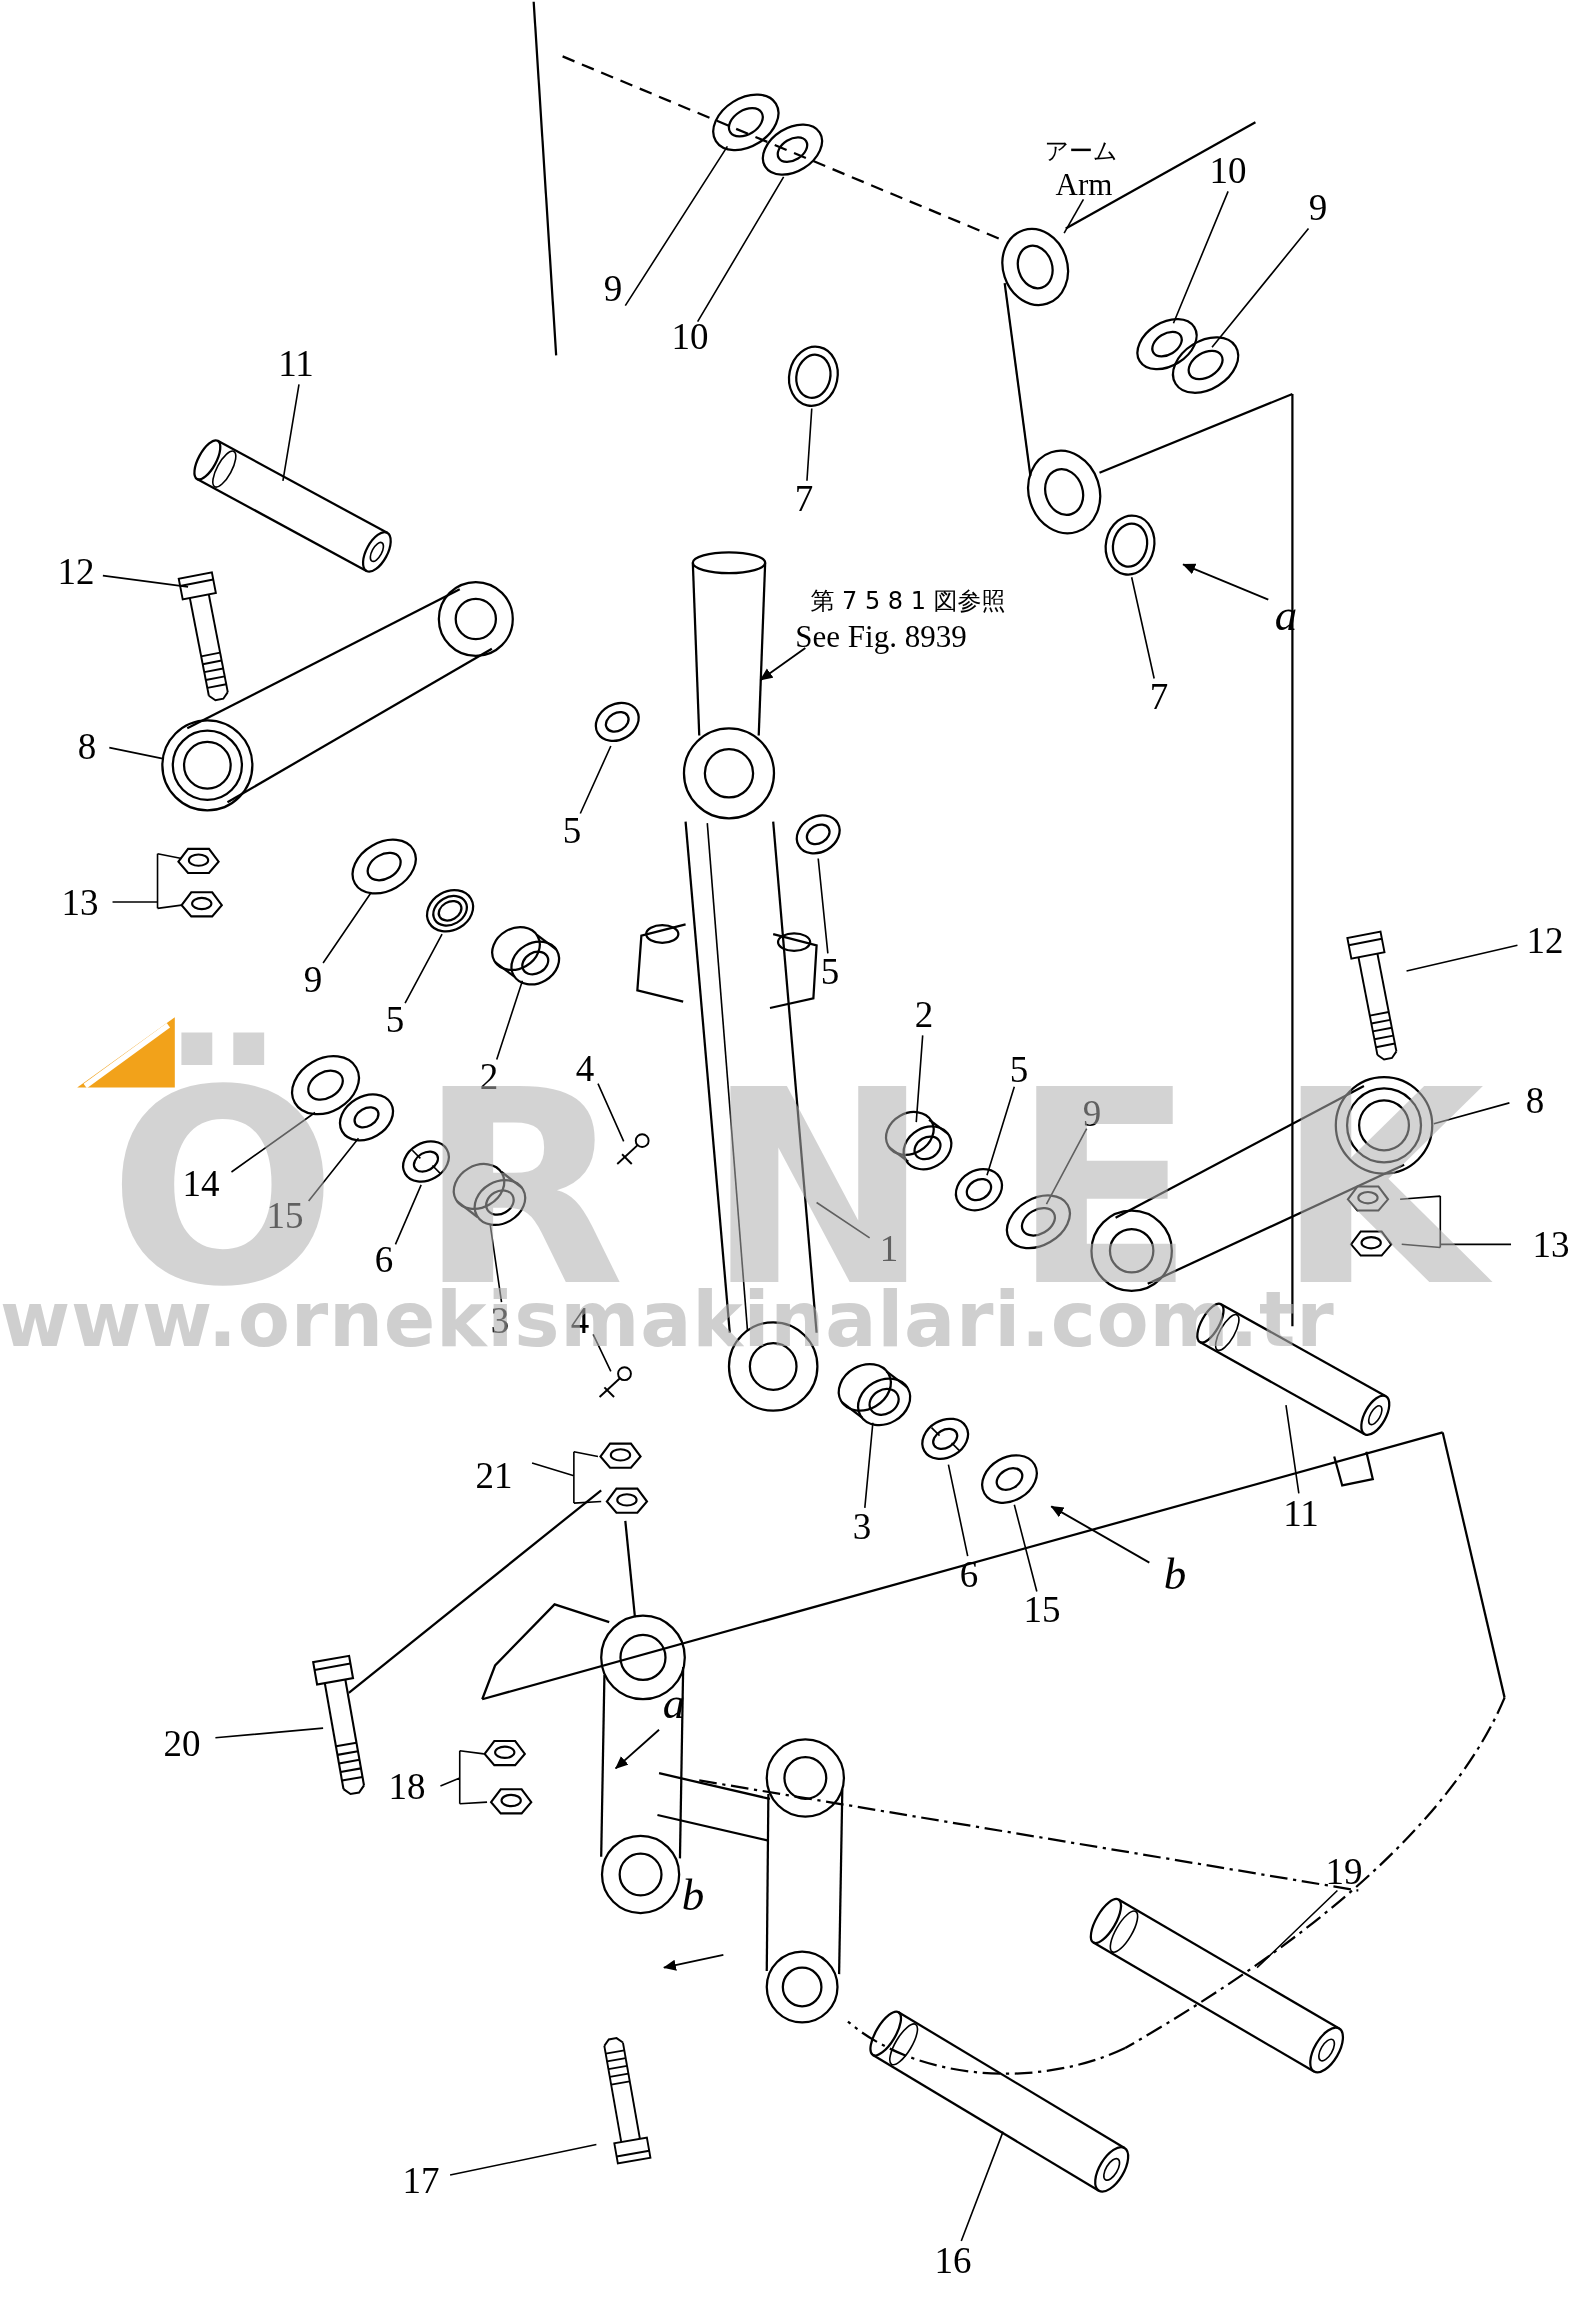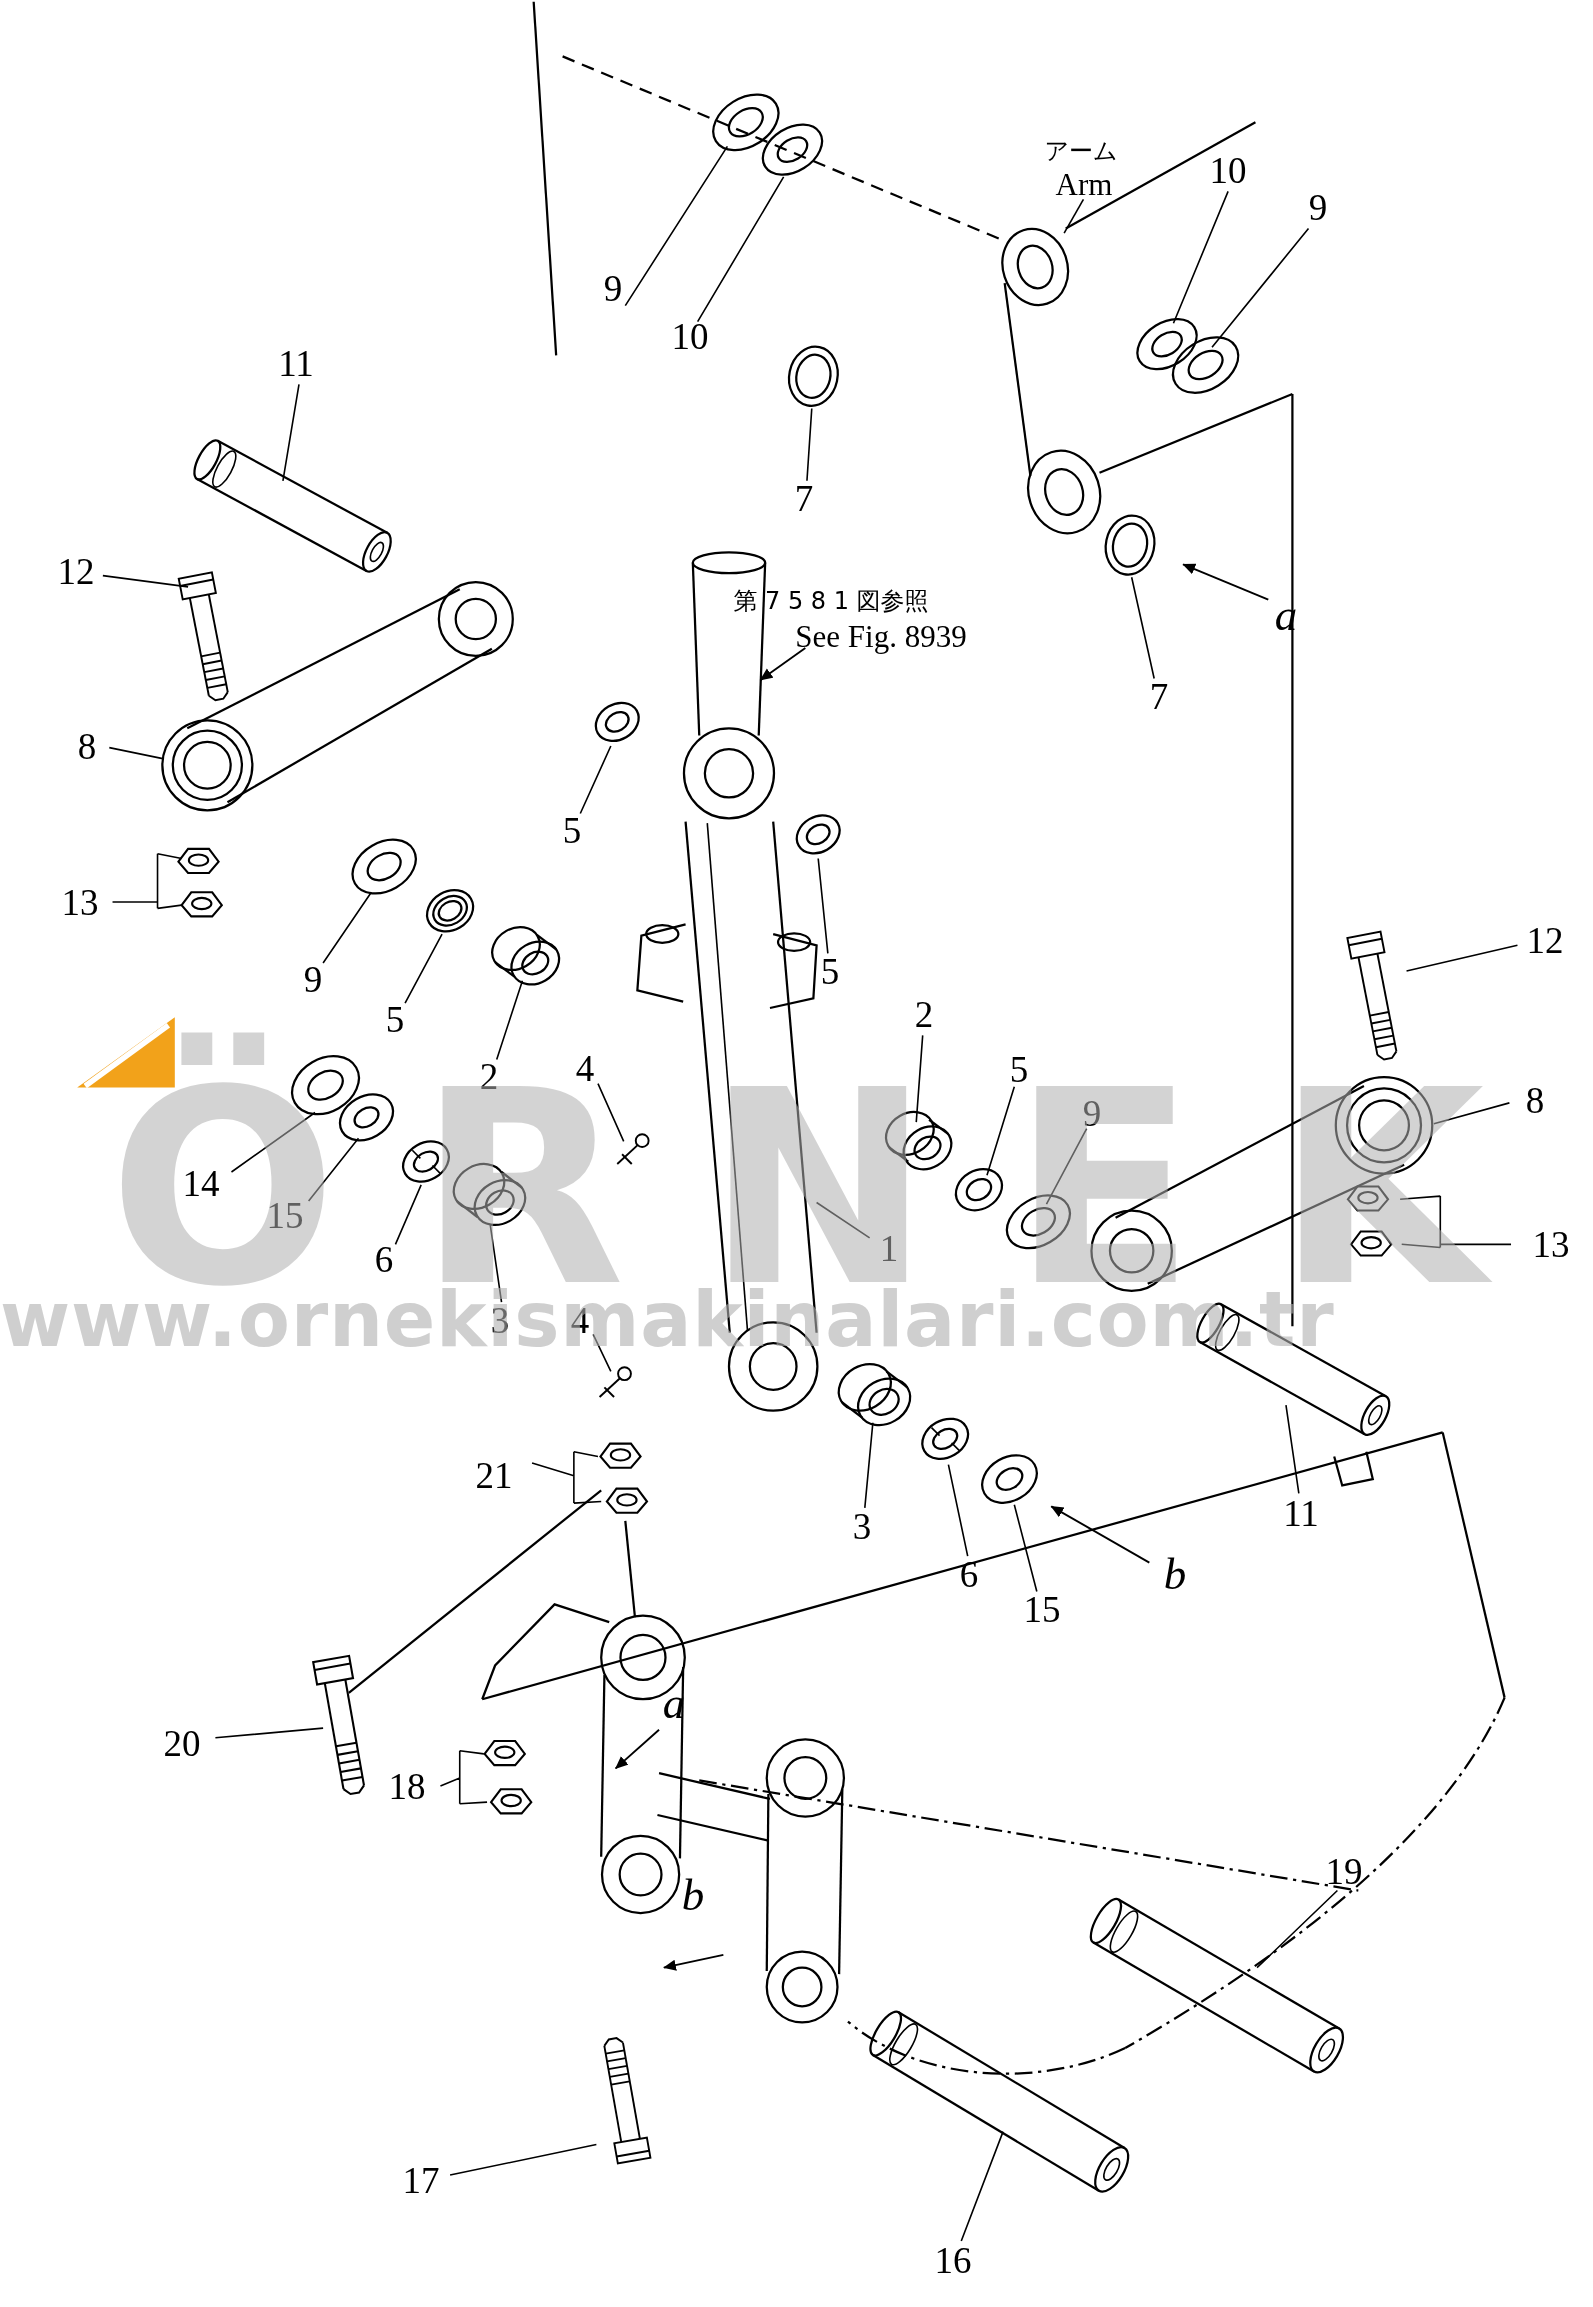--- a/index.html
+++ b/index.html
@@ -337,21 +337,21 @@
         <path d="M1578,746 L1472,702" marker-end="url(#arw)"></path>
         <path d="M820,2152 L766,2200" marker-end="url(#arw)"></path>
         <path d="M1430,1944 L1308,1874" marker-end="url(#arw)"></path>
         <path d="M900,2432 L826,2448" marker-end="url(#arw)"></path>
       </g>
     </g>
   </svg>
 
   <div class="ann jp" style="left:1081px;top:151px;">アーム</div>
   <div class="ann en" style="left:1084px;top:185px;">Arm</div>
-  <div class="ann jp" style="left:831px;top:601px;">第 7 5 8 1 図参照</div>
+  <div class="ann jp" style="left:908px;top:601px;">第 7 5 8 1 図参照</div>
   <div class="ann en" style="left:881px;top:637px;">See Fig. 8939</div>
 
   <div id="callout-layer">
       <div class="callout" style="left: 613px; top: 288px;">9</div>
       <div class="callout" style="left: 690px; top: 336px;">10</div>
       <div class="callout" style="left: 1228px; top: 170px;">10</div>
       <div class="callout" style="left: 1318px; top: 207px;">9</div>
       <div class="callout" style="left: 296px; top: 363px;">11</div>
       <div class="callout" style="left: 76px; top: 571px;">12</div>
       <div class="callout" style="left: 87px; top: 746px;">8</div>

